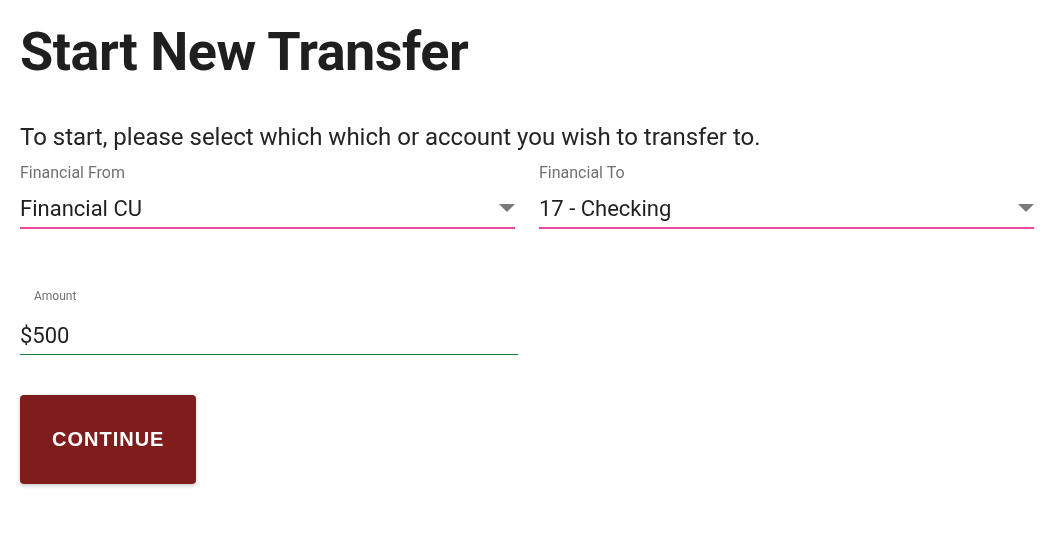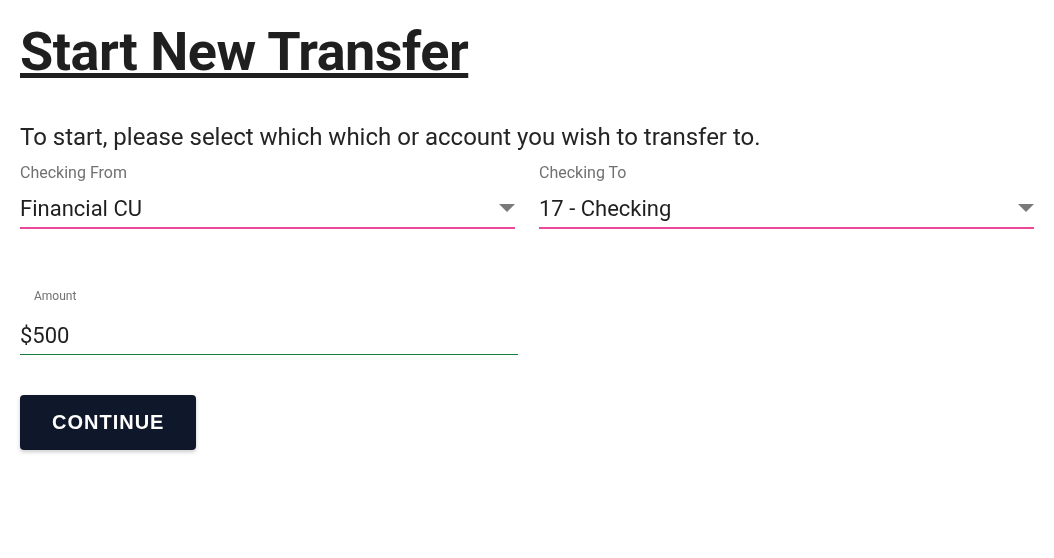--- a/index.html
+++ b/index.html
@@ -12,21 +12,20 @@
       background: #ffffff;
       padding: 20px;
       width: 1054px;
     }
     .page-title {
       font-size: 54px;
       font-weight: 700;
       color: #1f1f1f;
       margin-bottom: 40px;
       letter-spacing: -0.5px;
-      text-decoration: underline;
     }
     .instruction {
       font-size: 24px;
       color: #242424;
       margin-bottom: 12px;
     }
     .row {
       display: flex;
       gap: 24px;
       margin-bottom: 60px;
@@ -73,58 +72,58 @@
       border: none;
       border-bottom: 1px solid #15803d;
       font-size: 22px;
       color: #1f1f1f;
       padding: 6px 0;
       outline: none;
       font-family: inherit;
       background: transparent;
     }
     .continue-btn {
-      background: #0f172a;
+      background: #7f1d1d;
       color: #ffffff;
       border: none;
       border-radius: 4px;
       font-size: 20px;
       font-weight: 700;
       letter-spacing: 1px;
-      padding: 16px 32px;
+      padding: 33px 32px;
       cursor: pointer;
       box-shadow: 0 2px 4px rgba(0,0,0,0.2);
       text-transform: uppercase;
     }
   </style>
 </head>
 <body>
 
 
 
 <h1 class="page-title">Start New Transfer</h1>
 
 <p class="instruction">To start, please select which which or account you wish to transfer to.</p>
 
 <div class="row">
   <div class="field">
-    <label class="field-label">Checking From</label>
+    <label class="field-label">Financial From</label>
     <div class="select-box">
       <span class="select-value">Financial CU</span>
       <span class="select-caret">
         <svg width="16" height="10" viewBox="0 0 16 10">
             <path d="M1 1 L8 8 L15 1" fill="none" stroke="none"></path>
             <polygon points="0,0 16,0 8,8" fill="#7a7a7a"></polygon>
           </svg>
       </span>
     </div>
   </div>
 
   <div class="field">
-    <label class="field-label">Checking To</label>
+    <label class="field-label">Financial To</label>
     <div class="select-box">
       <span class="select-value">17 - Checking</span>
       <span class="select-caret">
         <svg width="16" height="10" viewBox="0 0 16 10">
             <polygon points="0,0 16,0 8,8" fill="#7a7a7a"></polygon>
           </svg>
       </span>
     </div>
   </div>
 </div>

